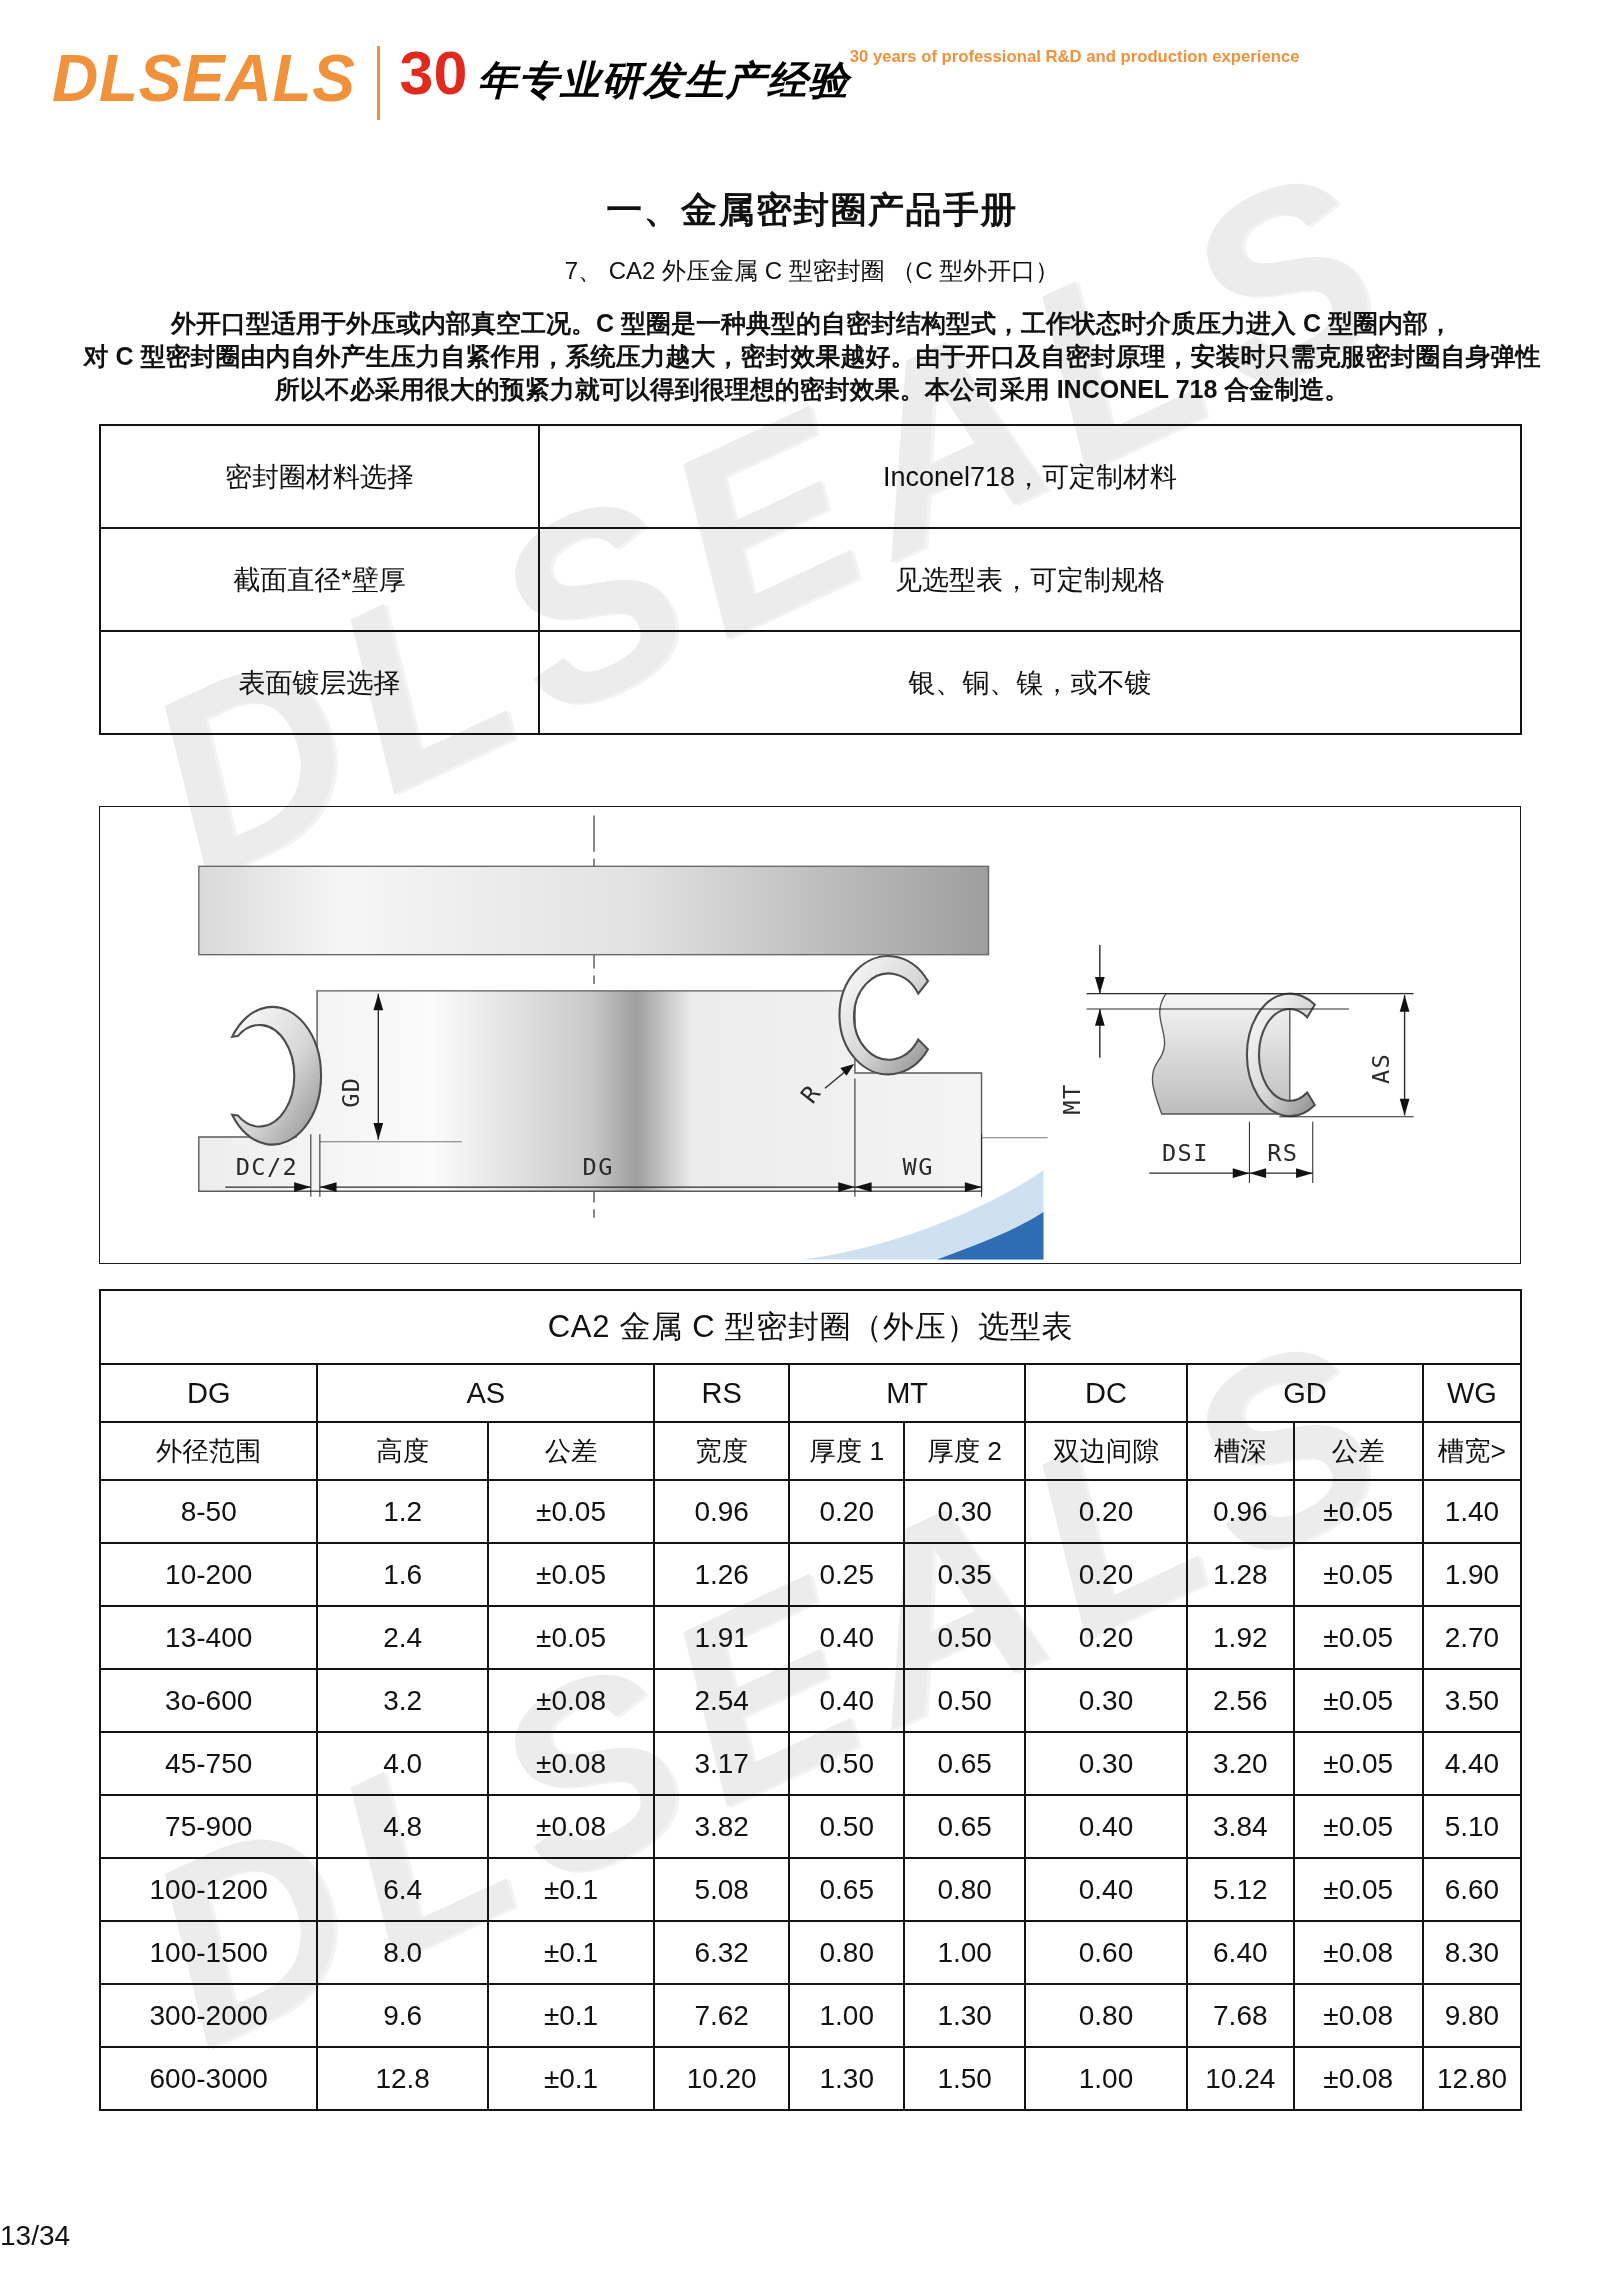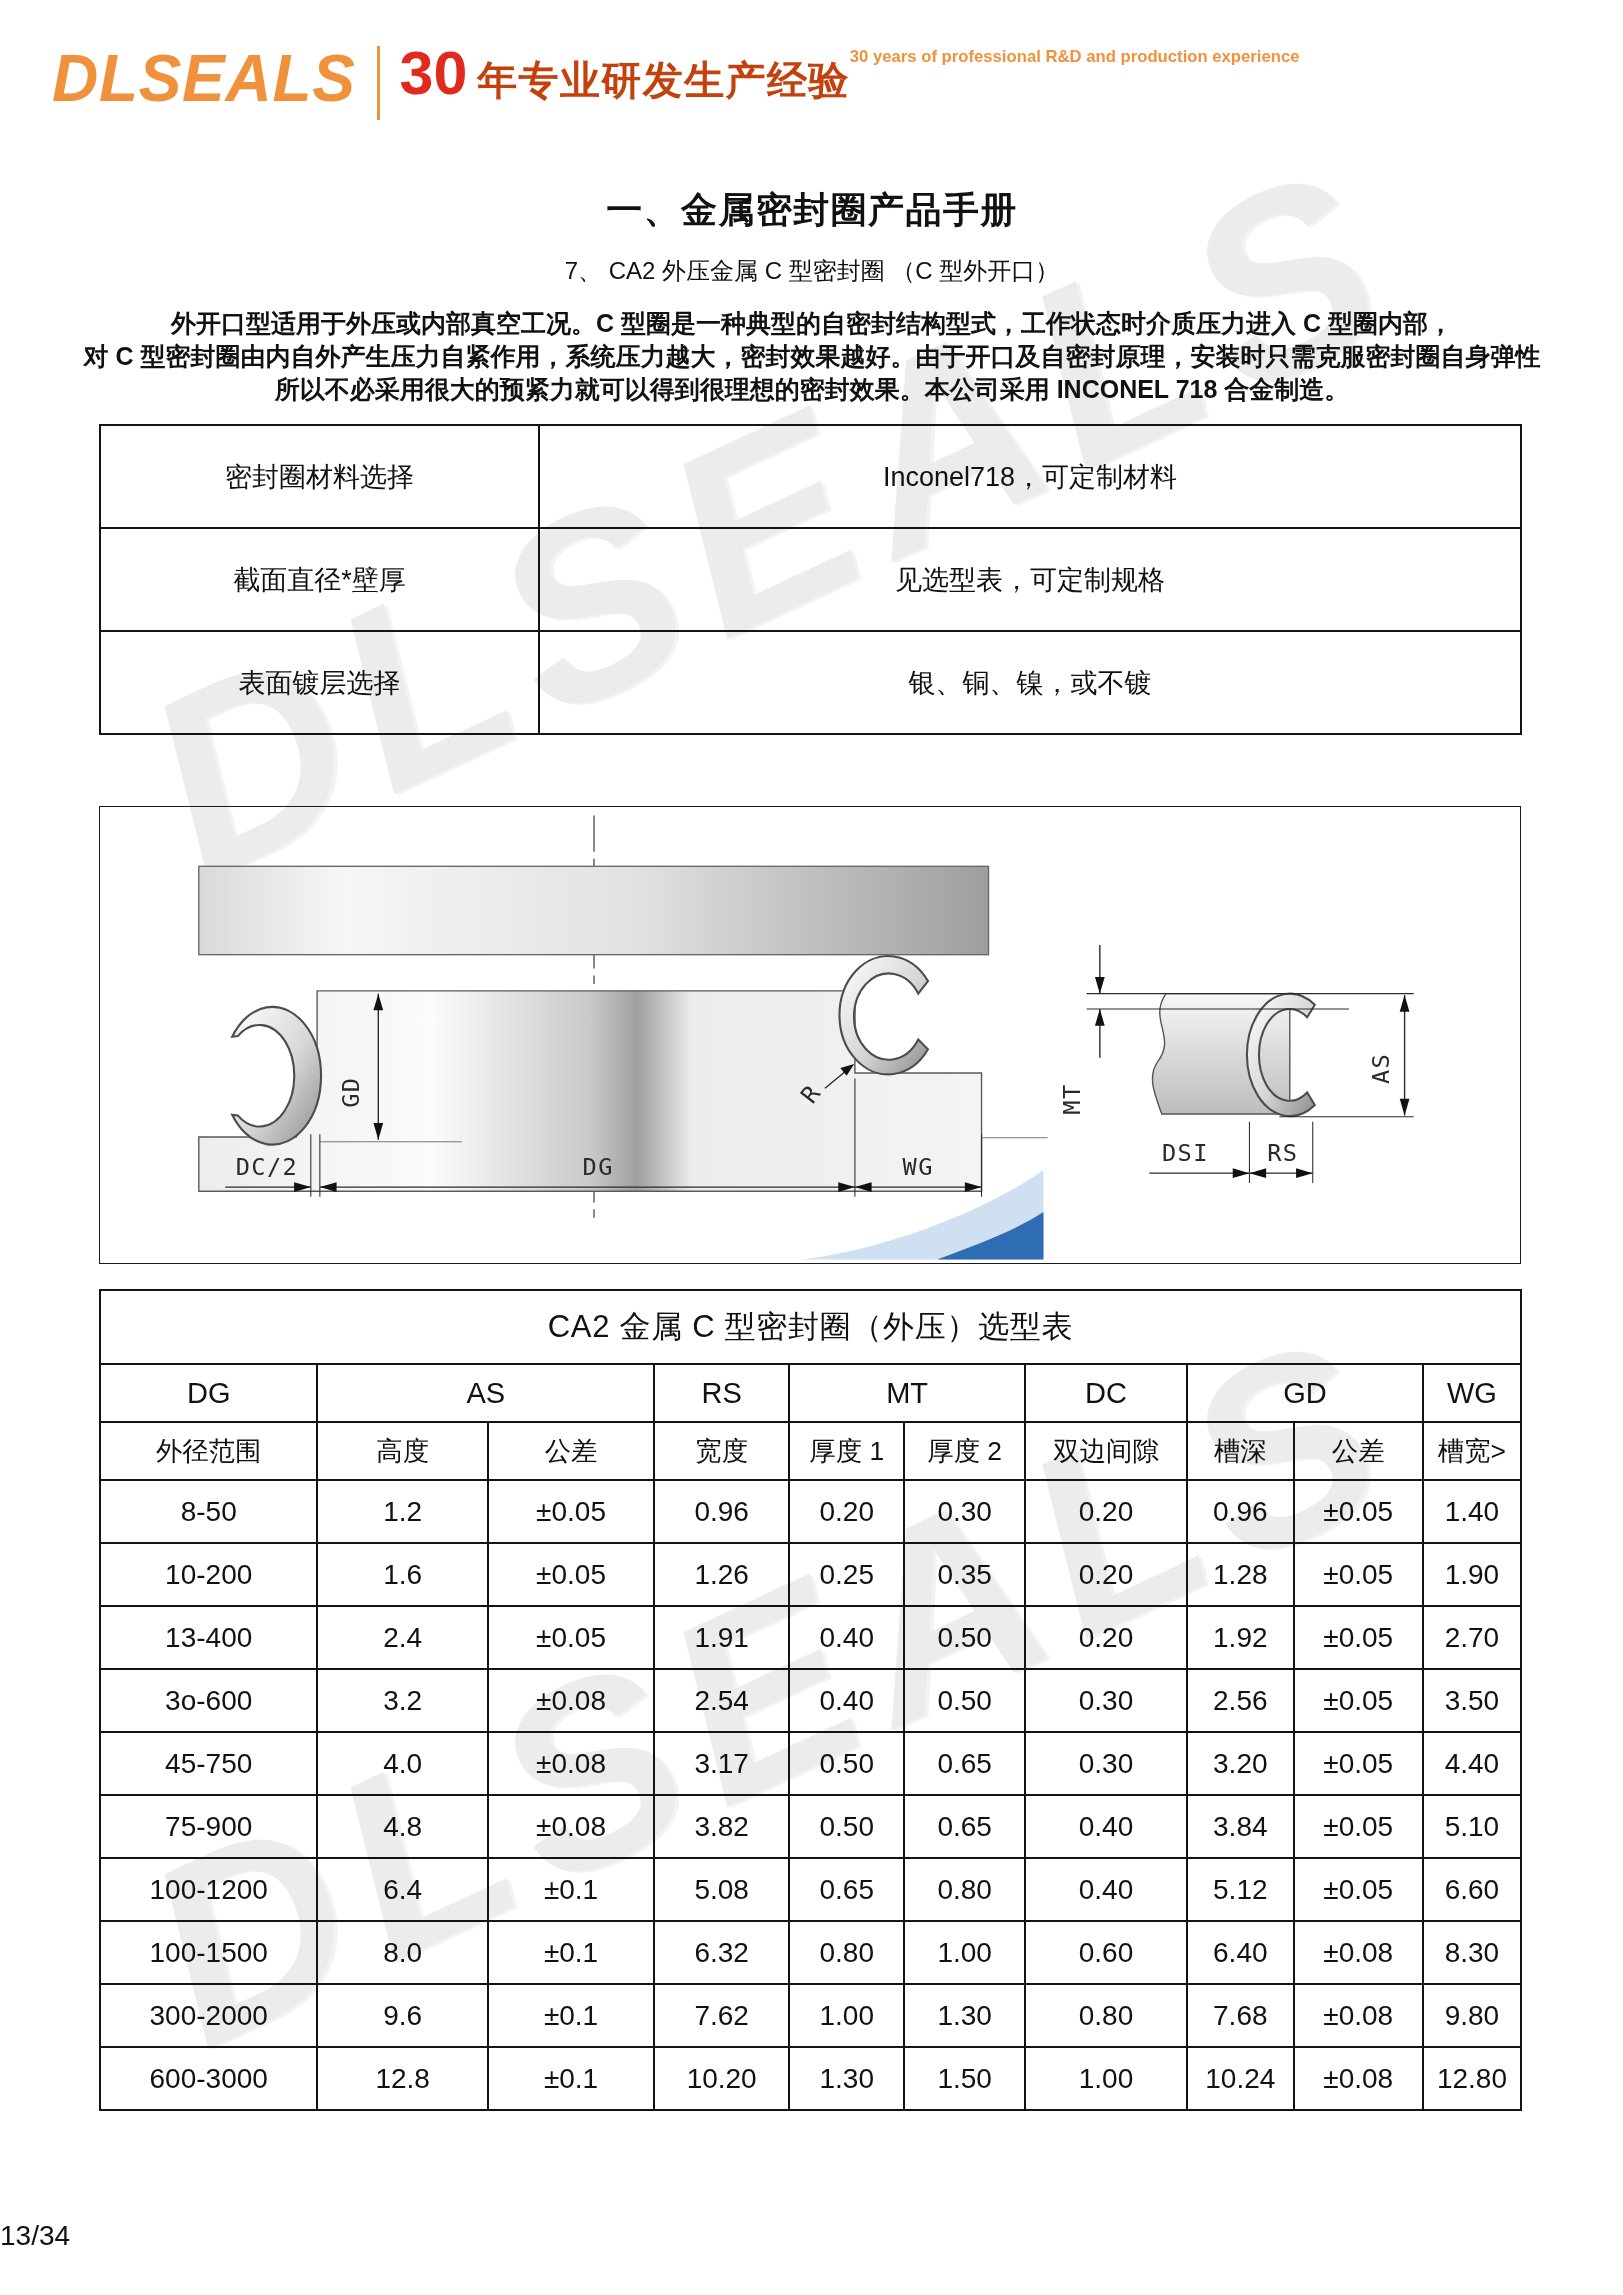--- a/index.html
+++ b/index.html
@@ -61,21 +61,21 @@
   <div class="wm" id="wm2" style="color: rgb(236, 236, 236);">DLSEALS</div>
 
   <div class="content">
 
     <div class="brand">
       <div class="brand-logo" id="logo" style="color: rgb(240, 145, 60);">DLSEALS</div>
       <div class="brand-divider" id="brand-divider" style="background: rgb(240, 145, 60);"></div>
       <div class="brand-right">
         <div class="brand-line1">
           <span class="brand-30" id="brand-30" style="color: rgb(224, 42, 30);">30</span>
-          <span class="brand-cn" id="brand-cn" style="color: #c2410c;">年专业研发生产经验</span>
+          <span class="brand-cn" id="brand-cn" style="color: #000000; font-style: italic;">年专业研发生产经验</span>
         </div>
         <div class="brand-en" id="brand-en" style="color: rgb(240, 145, 60);">30 years of professional R&amp;D and production experience</div>
       </div>
     </div>
 
     <div class="doc-title">一、金属密封圈产品手册</div>
     <div class="doc-subtitle">7、  CA2 外压金属 C 型密封圈 （C 型外开口）</div>
     <div class="doc-paragraph">
       <div>外开口型适用于外压或内部真空工况。C 型圈是一种典型的自密封结构型式，工作状态时介质压力进入 C 型圈内部，</div>
       <div>对 C 型密封圈由内自外产生压力自紧作用，系统压力越大，密封效果越好。由于开口及自密封原理，安装时只需克服密封圈自身弹性</div>

